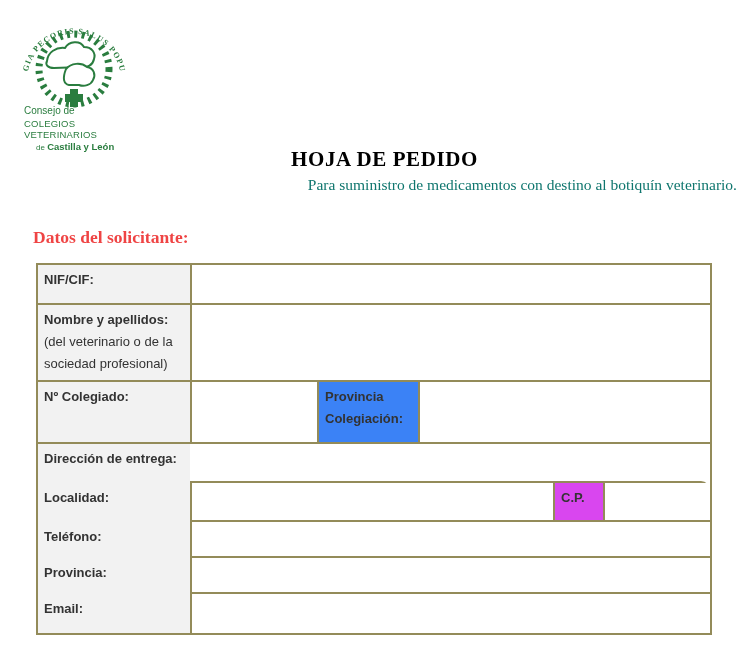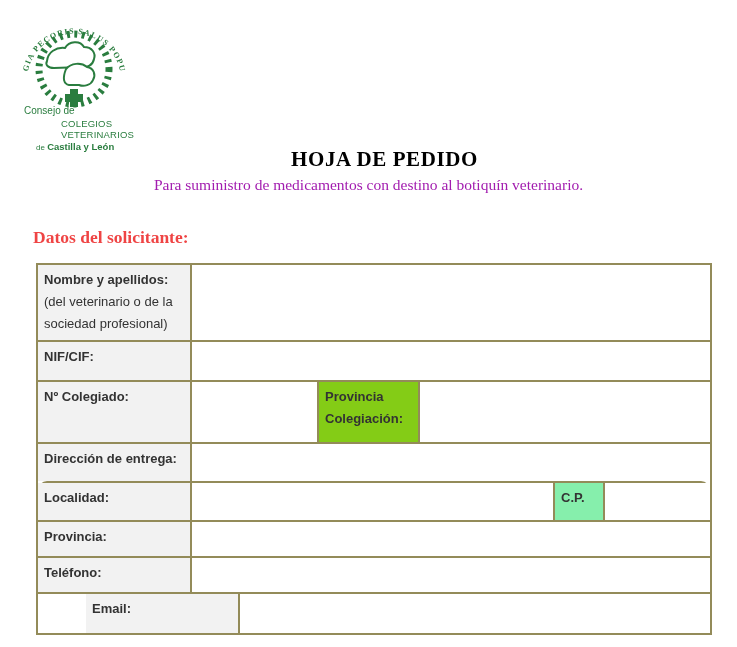--- a/index.html
+++ b/index.html
@@ -7,51 +7,51 @@
     position:relative; width:737px; height:647px; background:#ffffff;
     font-family:"Liberation Serif", serif; overflow:hidden;
   }
 
   
   .logo { position:absolute; left:14px; top:5px; width:120px; }
   .logo svg { display:block; }
   .logo-text { margin-top:-4px; padding-left:10px; color:#2a7d3f;
     font-family:"Liberation Sans", sans-serif; line-height:1.25; }
   .logo-line1 { font-size:10px; }
-  .logo-line2 { font-size:9.5px; letter-spacing:.2px;margin-left:37px; }
+  .logo-line2 { font-size:9.5px; letter-spacing:.2px; }
   .logo-line3 { font-size:8px; padding-left:12px; }
   .logo-line3 b { font-size:9.5px; }
 
   
   .title { position:absolute; top:147px; left:16px; width:100%; text-align:center;
     font-size:21px; font-weight:bold; letter-spacing:.6px; color:#000; }
-  .subtitle { position:absolute; top:176px; left:0; width:100%; text-align:center;
-    font-size:15.5px; color:#a21caf; }
+  .subtitle { position:absolute; top:176px; left:0; width:100%; text-align:right;
+    font-size:15.5px; color:#0f766e; }
   .section-heading { position:absolute; top:227px; left:33px;
     font-size:17.5px; font-weight:bold; color:#ef4444; }
 
   
   .ptable { position:absolute; top:263px; left:36px; width:676px;
     border:2px solid #938b59; box-sizing:border-box; background:#fff; }
   .trow { display:flex; align-items:stretch; }
   .trow + .trow { border-top:2px solid #938b59; }
   .cell { box-sizing:border-box; padding:4px 6px 2px 6px;
     font-family:"Liberation Sans", sans-serif; font-size:13px; line-height:22px;
     color:#333; }
   .cell + .cell { border-left:2px solid #938b59; }
   .lbl { background:#f2f2f2; width:152px; flex:0 0 152px; font-weight:bold; }
   .lbl .sub { font-weight:normal; }
   .val { background:#fff; flex:1 1 auto; }
   .r1 { height:75px; } .r2 { height:38px; } .r3 { height:60px; }
-  .r4 { height:37px; } .r5 { height:37px;border-radius:9px; } .r6 { height:34px; }
-  .r7 { height:34px; } .r8 { height:39px;padding-left:48px; }
+  .r4 { height:37px;flex-direction:column; } .r5 { height:37px;border-radius:9px; } .r6 { height:34px; }
+  .r7 { height:34px; } .r8 { height:39px; }
   .w127 { flex:0 0 127px; width:127px; }
-  .w101 { flex:0 0 101px; width:101px; background:#84cc16; font-weight:bold; }
+  .w101 { flex:0 0 101px; width:101px; background:#3b82f6; font-weight:bold; }
   .w363 { flex:0 0 363px; width:363px; }
-  .w50  { flex:0 0 50px;  width:50px; background:#86efac; font-weight:bold; }
+  .w50  { flex:0 0 50px;  width:50px; background:#d946ef; font-weight:bold; }
 </style>
 </head>
 <body>
 
 <div class="page">
 
   <div class="logo">
     <svg width="120" height="104" viewBox="0 0 120 104">
       <defs>
         <path id="arcpath" d="M 14,66 A 47,47 0 0 1 106,66" fill="none"></path>
@@ -73,30 +73,30 @@
       </div>
     </div>
   </div>
 
   <div class="title">HOJA DE PEDIDO</div>
   <div class="subtitle">Para suministro de medicamentos con destino al botiquín veterinario.</div>
   <div class="section-heading">Datos del solicitante:</div>
 
   <div class="ptable">
 
+    <div class="trow r2">
+      <div class="cell lbl">NIF/CIF:</div>
+      <div class="cell val"></div>
+    </div>
+
     <div class="trow r1">
       <div class="cell lbl">
         <div>Nombre y apellidos:</div>
         <div class="sub">(del veterinario o de la sociedad profesional)</div>
       </div>
-      <div class="cell val"></div>
-    </div>
-
-    <div class="trow r2">
-      <div class="cell lbl">NIF/CIF:</div>
       <div class="cell val"></div>
     </div>
 
     <div class="trow r3">
       <div class="cell lbl">Nº Colegiado:</div>
       <div class="cell val w127"></div>
       <div class="cell w101">Provincia Colegiación:</div>
       <div class="cell val"></div>
     </div>
 
@@ -105,27 +105,27 @@
       <div class="cell val"></div>
     </div>
 
     <div class="trow r5">
       <div class="cell lbl">Localidad:</div>
       <div class="cell val w363"></div>
       <div class="cell w50">C.P.</div>
       <div class="cell val"></div>
     </div>
 
-    <div class="trow r6">
-      <div class="cell lbl">Provincia:</div>
+    <div class="trow r7">
+      <div class="cell lbl">Teléfono:</div>
       <div class="cell val"></div>
     </div>
 
-    <div class="trow r7">
-      <div class="cell lbl">Teléfono:</div>
+    <div class="trow r6">
+      <div class="cell lbl">Provincia:</div>
       <div class="cell val"></div>
     </div>
 
     <div class="trow r8">
       <div class="cell lbl">Email:</div>
       <div class="cell val"></div>
     </div>
 
   </div>
 </div>

